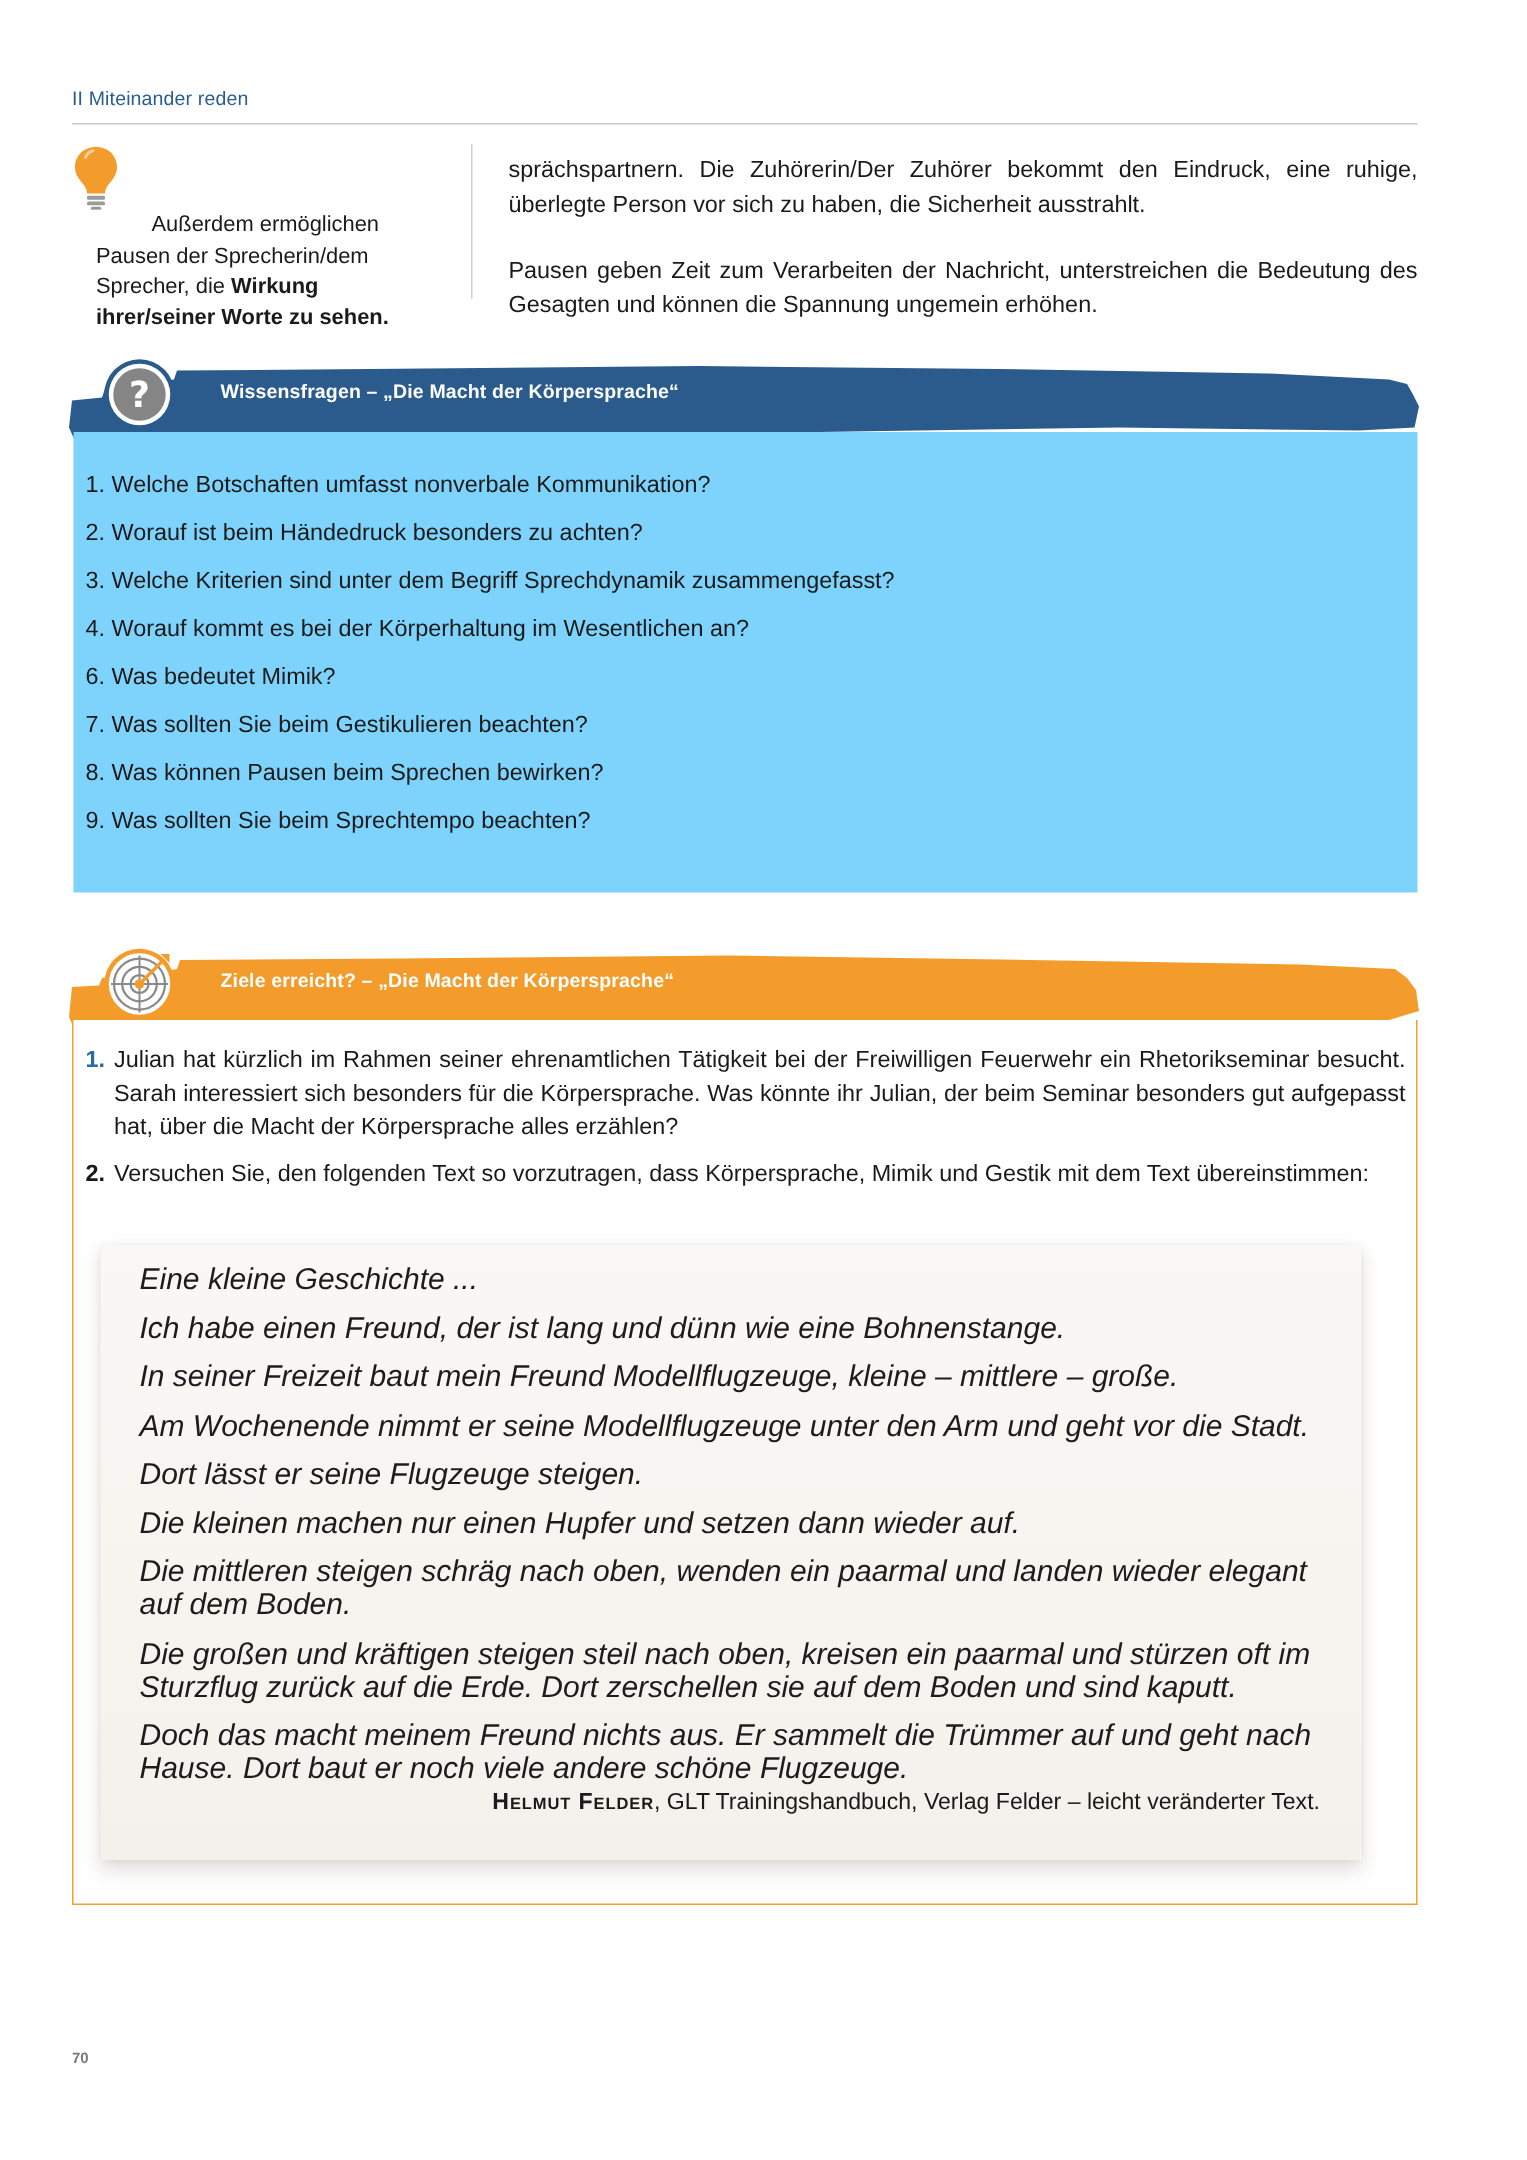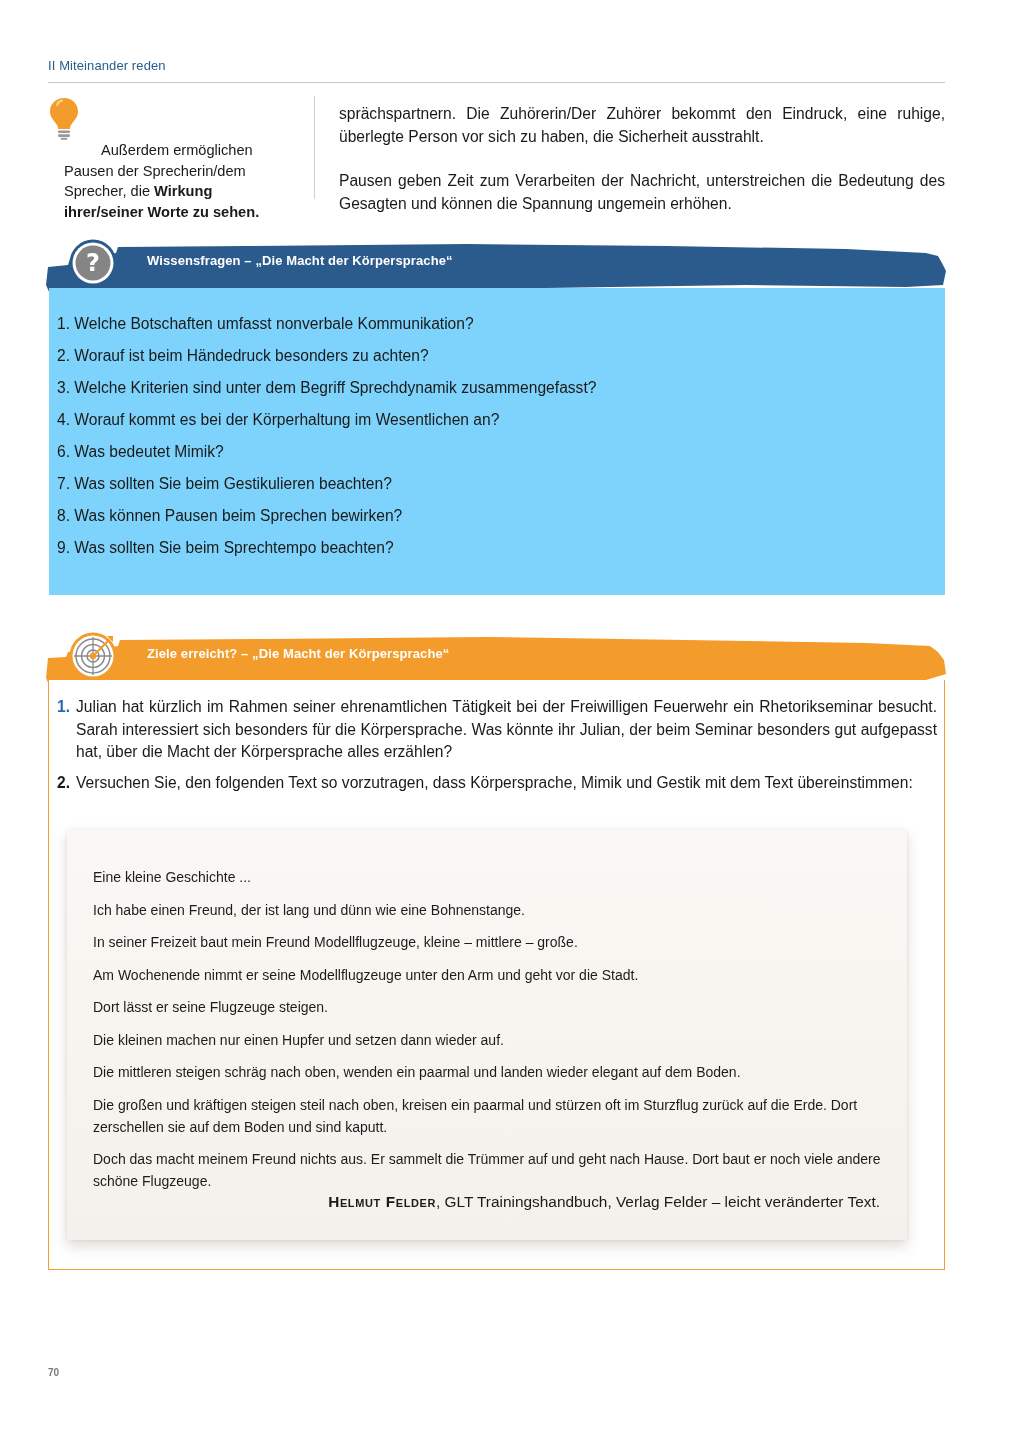--- a/index.html
+++ b/index.html
@@ -34,21 +34,21 @@
   .task { position: absolute; left: 8px; width: 880px; font-size: 15.6px; line-height: 22.5px; }
   .task .num { position: absolute; left: 0; top: 0; font-weight: bold; }
   .task .num.blue { color: #2a6aa8; }
   .task .txt { padding-left: 19px; text-align: justify; }
   .task1 { top: 16px; }
   .task2 { top: 92px; }
 
   .paper { position: absolute; left: 67px; top: 830px; width: 840px; height: 410px;
            background: linear-gradient(180deg, #faf8f4 0%, #f4f1ec 100%);
            box-shadow: 0 6px 12px rgba(120,110,90,0.25), 0 0 4px rgba(0,0,0,0.06); }
-  .paper-lines { position: absolute; left: 26px; top: 36px; width: 800px; font-size: 14px; line-height: 22px; color: #1c1c1c; }
+  .paper-lines { position: absolute; left: 26px; top: 12px; width: 800px; font-style: italic; font-size: 20px; line-height: 22px; color: #1c1c1c; }
   .paper-lines p { margin: 0 0 10.5px 0; }
   .paper-source { position: absolute; right: 27px; top: 363px; font-size: 15.4px; white-space: nowrap; }
   .paper-source .author { font-variant: small-caps; letter-spacing: 0.6px; font-weight: bold; }
 
   .page-num { position: absolute; left: 48px; top: 1367px; font-size: 10px; font-weight: bold; color: #7a7a7a; }
 </style>
 </head>
 <body>
 
 <div class="running-head">II  Miteinander reden</div>

